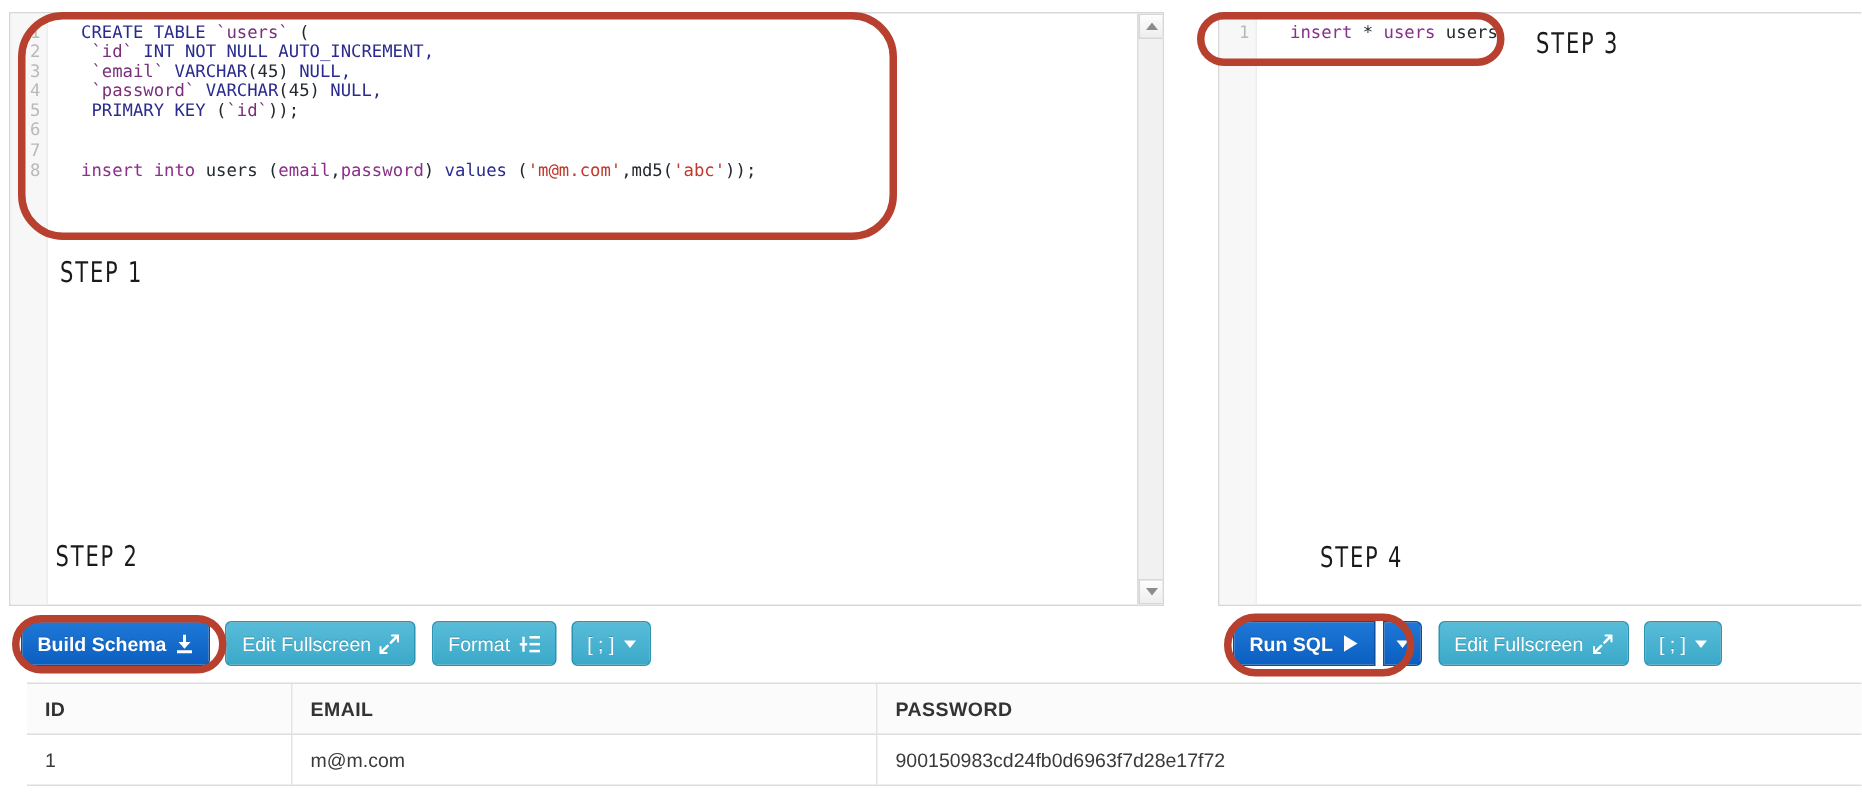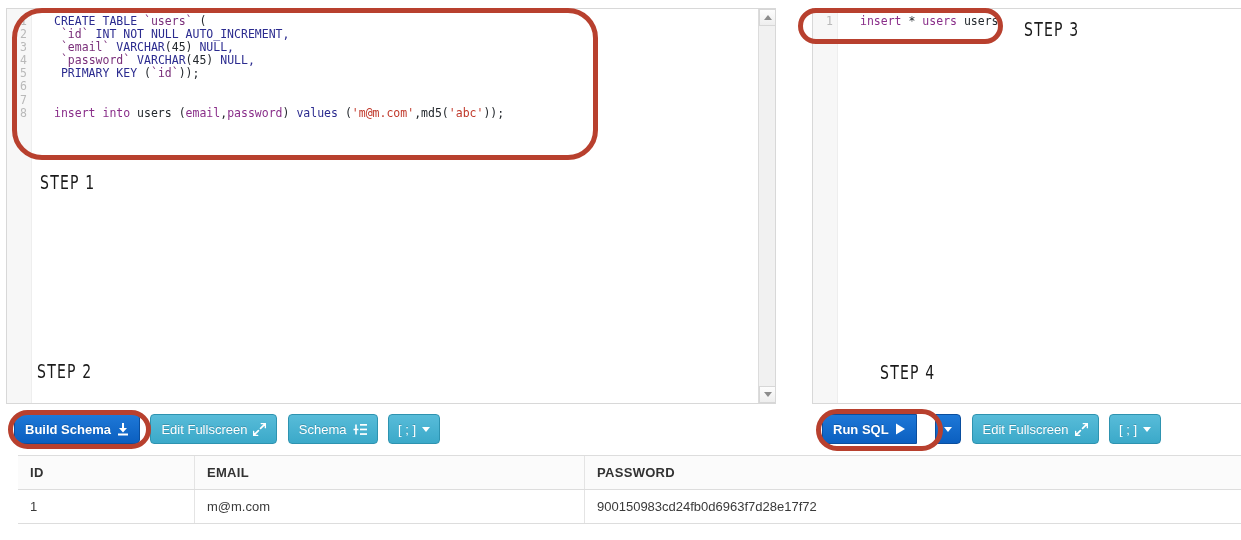--- a/index.html
+++ b/index.html
@@ -123,21 +123,21 @@
     text-shadow:0 -1px 0 rgba(0,0,0,.18);
     cursor:pointer;
     white-space:nowrap;
   }
   .btn.primary{
     background:linear-gradient(#1e78d7,#0b5fc0);
     border-color:#0a4e9e;
     font-weight:bold;
   }
   .btn.sq{padding:0 9px;}
-  .btn.split-main{border-top-right-radius:0;border-bottom-right-radius:0;margin-right:14px;border-right:1px solid #0a4e9e;}
+  .btn.split-main{border-top-right-radius:0;border-bottom-right-radius:0;margin-right:1px;border-right:1px solid #0a4e9e;}
   .btn.split-caret{border-top-left-radius:0;border-bottom-left-radius:0;padding:0 8px;}
 
   .ico{display:inline-block;line-height:0;}
   .caret{
     width:0;height:0;display:inline-block;
     border-left:4px solid transparent;border-right:4px solid transparent;
     border-top:5px solid #ffffff;
   }
 
   
@@ -230,21 +230,21 @@
   <button class="btn">
     <span>Edit Fullscreen</span>
     <span class="ico">
       <svg width="13" height="13" viewBox="0 0 13 13">
           <path d="M12.5 0.5L7.6 5.4M12.5 0.5v4M12.5 0.5h-4M0.5 12.5l4.9-4.9M0.5 12.5v-4M0.5 12.5h4" stroke="#fff" stroke-width="1.7" fill="none" stroke-linecap="round"></path>
         </svg>
     </span>
   </button>
 
   <button class="btn">
-    <span>Schema</span>
+    <span>Format</span>
     <span class="ico">
       <svg width="14" height="13" viewBox="0 0 14 13">
           <path d="M3 1.5v10M0.5 6.5H5.5M3 1.5" stroke="#fff" stroke-width="1.6" fill="none"></path>
           <rect x="7" y="1" width="7" height="1.7" fill="#fff"></rect>
           <rect x="7" y="5.6" width="7" height="1.7" fill="#fff"></rect>
           <rect x="7" y="10.2" width="7" height="1.7" fill="#fff"></rect>
         </svg>
     </span>
   </button>
 

